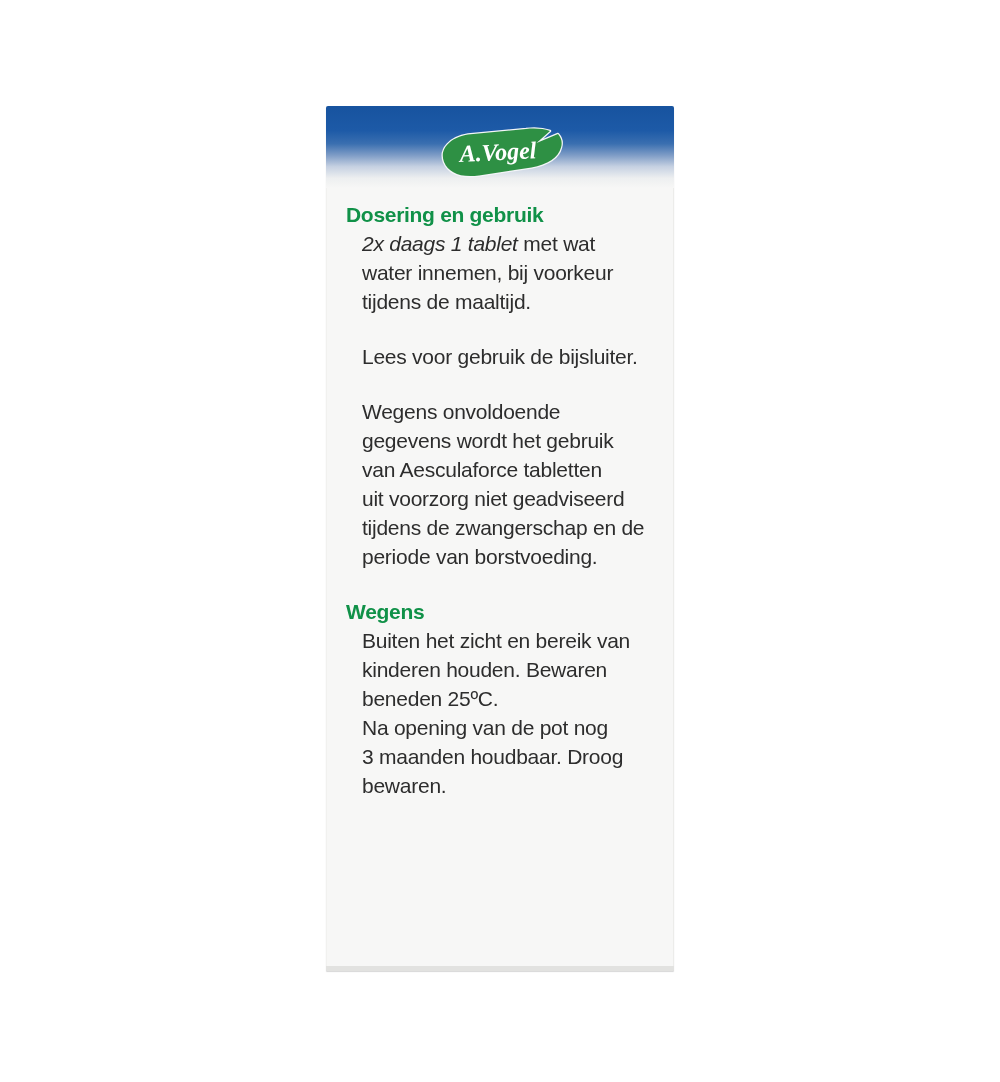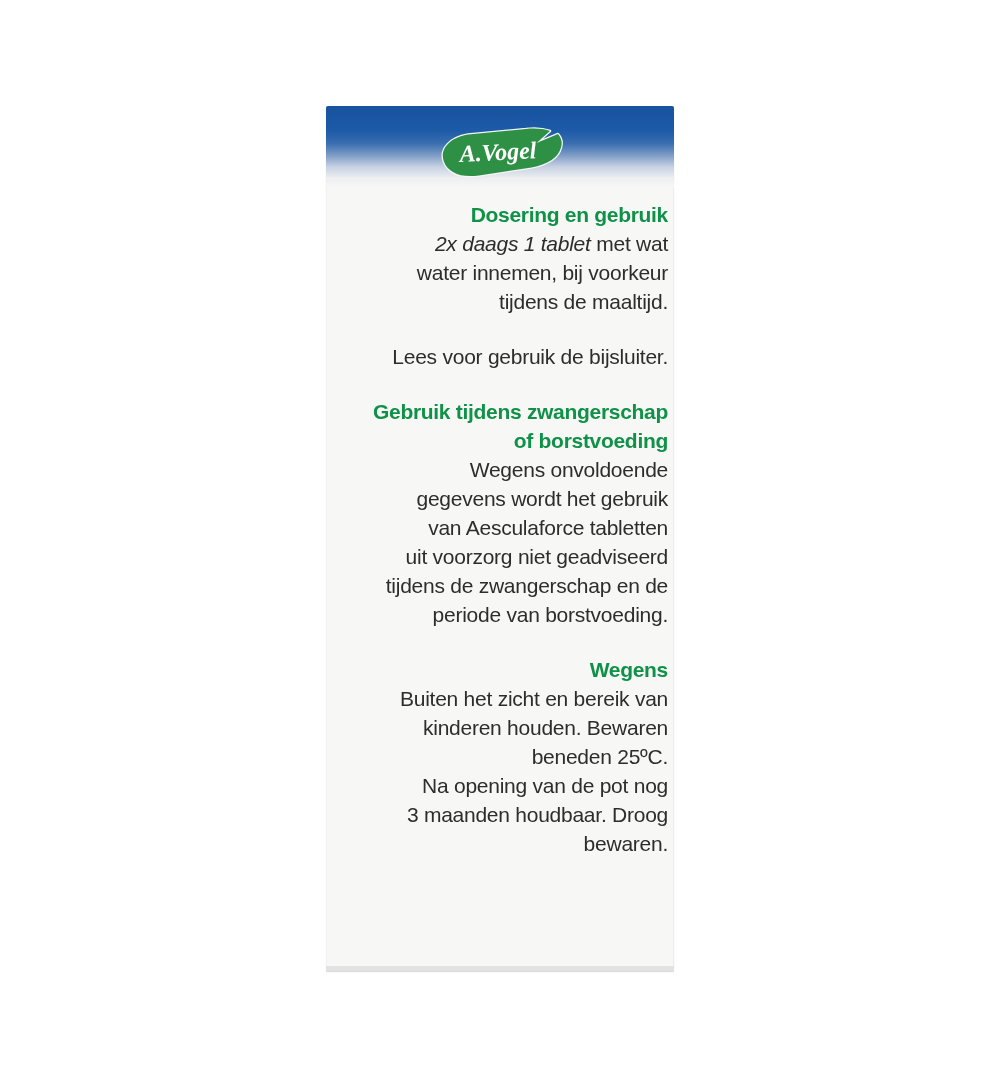--- a/index.html
+++ b/index.html
@@ -44,35 +44,34 @@
   .logo-text{
     fill:#ffffff;
     font-family:"Liberation Serif","DejaVu Serif",serif;
     font-style:italic;font-weight:bold;
   }
 
   .content{
     position:absolute;top:82px;left:0;right:0;
     padding:0 6px 0 20px;
     color:var(--body-text);
-    text-align:right;
   }
   .content h2{
     color:var(--heading-green);
     font-size:21px;font-weight:bold;line-height:29px;
     letter-spacing:-0.3px;
     white-space:pre-line;
     margin:4px 0 0 0;
   }
   .content h2:first-child{margin-top:12px;}
   .content p{
     font-size:21px;line-height:29px;
     letter-spacing:-0.25px;
     white-space:pre-line;
-    margin:0 0 26px 0;
+    margin:0 0 26px 16px;
   }
   .content p em{font-style:italic;}
 </style>
 </head>
 <body>
 
 <div class="stage">
   <div class="panel">
 
     <div class="top-gradient"></div>
@@ -96,22 +95,20 @@
     <div class="content">
 
       <h2>Dosering en gebruik</h2>
       <p><em>2x daags 1 tablet</em><span> met wat
 water innemen, bij voorkeur
 tijdens de maaltijd.</span></p>
 
 
       <p>Lees voor gebruik de bijsluiter.</p>
 
-      <h2>Gebruik tijdens zwangerschap
-of borstvoeding</h2>
       <p>Wegens onvoldoende
 gegevens wordt het gebruik
 van Aesculaforce tabletten
 uit voorzorg niet geadviseerd
 tijdens de zwangerschap en de
 periode van borstvoeding.</p>
 
       <h2>Wegens</h2>
       <p>Buiten het zicht en bereik van
 kinderen houden. Bewaren

